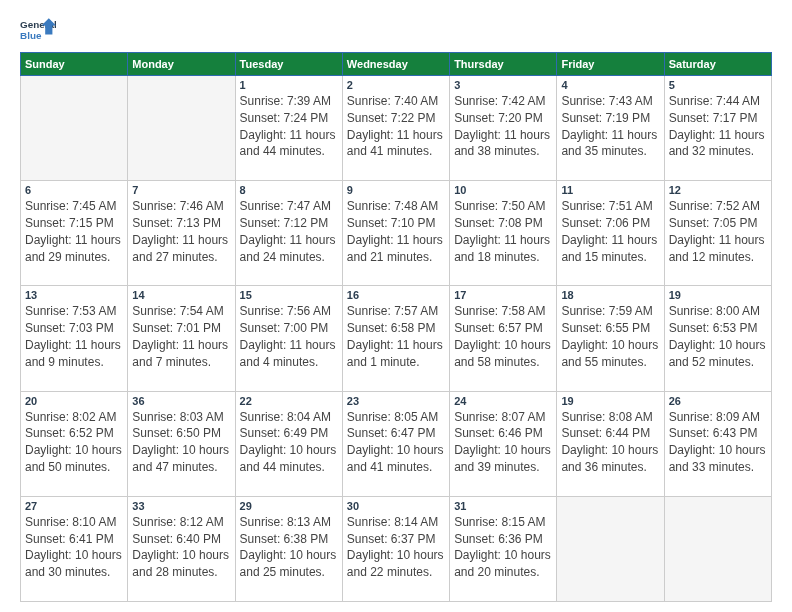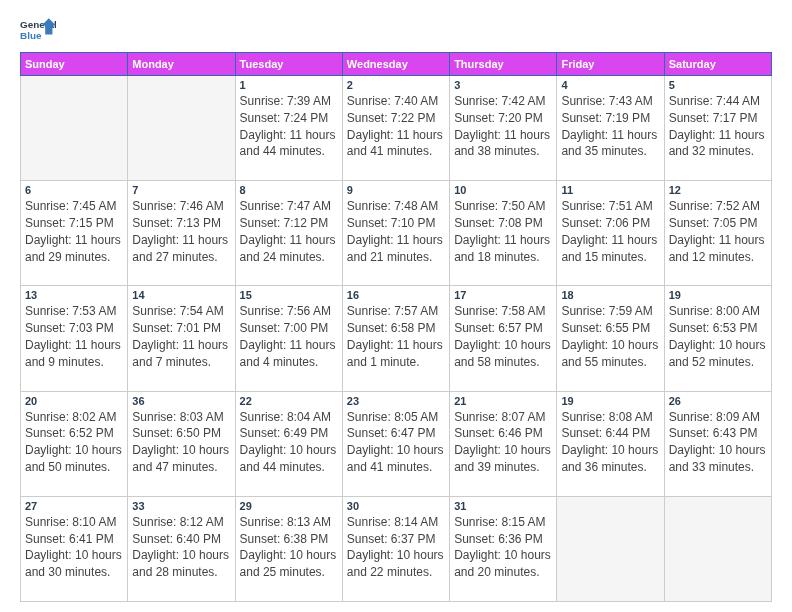--- a/index.html
+++ b/index.html
@@ -46,21 +46,21 @@
       color: #555;
     }
     .calendar {
       flex: 1;
       border: 1px solid #ccc;
       border-collapse: collapse;
       width: 100%;
       table-layout: fixed;
     }
     .calendar th {
-      background: #d946ef;
+      background: #15803d;
       color: #fff;
       font-size: 11px;
       font-weight: bold;
       padding: 5px 4px;
       text-align: left;
       border: 1px solid #2d6aaf;
     }
     .calendar td {
       border: 1px solid #ccc;
       vertical-align: top;
@@ -214,21 +214,21 @@
           </td>
           <td>
             <div class="day-number">22</div>
             <div class="day-info">Sunrise: 8:04 AM<br>Sunset: 6:49 PM<br>Daylight: 10 hours and 44 minutes.</div>
           </td>
           <td>
             <div class="day-number">23</div>
             <div class="day-info">Sunrise: 8:05 AM<br>Sunset: 6:47 PM<br>Daylight: 10 hours and 41 minutes.</div>
           </td>
           <td>
-            <div class="day-number">21</div>
+            <div class="day-number">24</div>
             <div class="day-info">Sunrise: 8:07 AM<br>Sunset: 6:46 PM<br>Daylight: 10 hours and 39 minutes.</div>
           </td>
           <td>
             <div class="day-number">19</div>
             <div class="day-info">Sunrise: 8:08 AM<br>Sunset: 6:44 PM<br>Daylight: 10 hours and 36 minutes.</div>
           </td>
           <td>
             <div class="day-number">26</div>
             <div class="day-info">Sunrise: 8:09 AM<br>Sunset: 6:43 PM<br>Daylight: 10 hours and 33 minutes.</div>
           </td>

